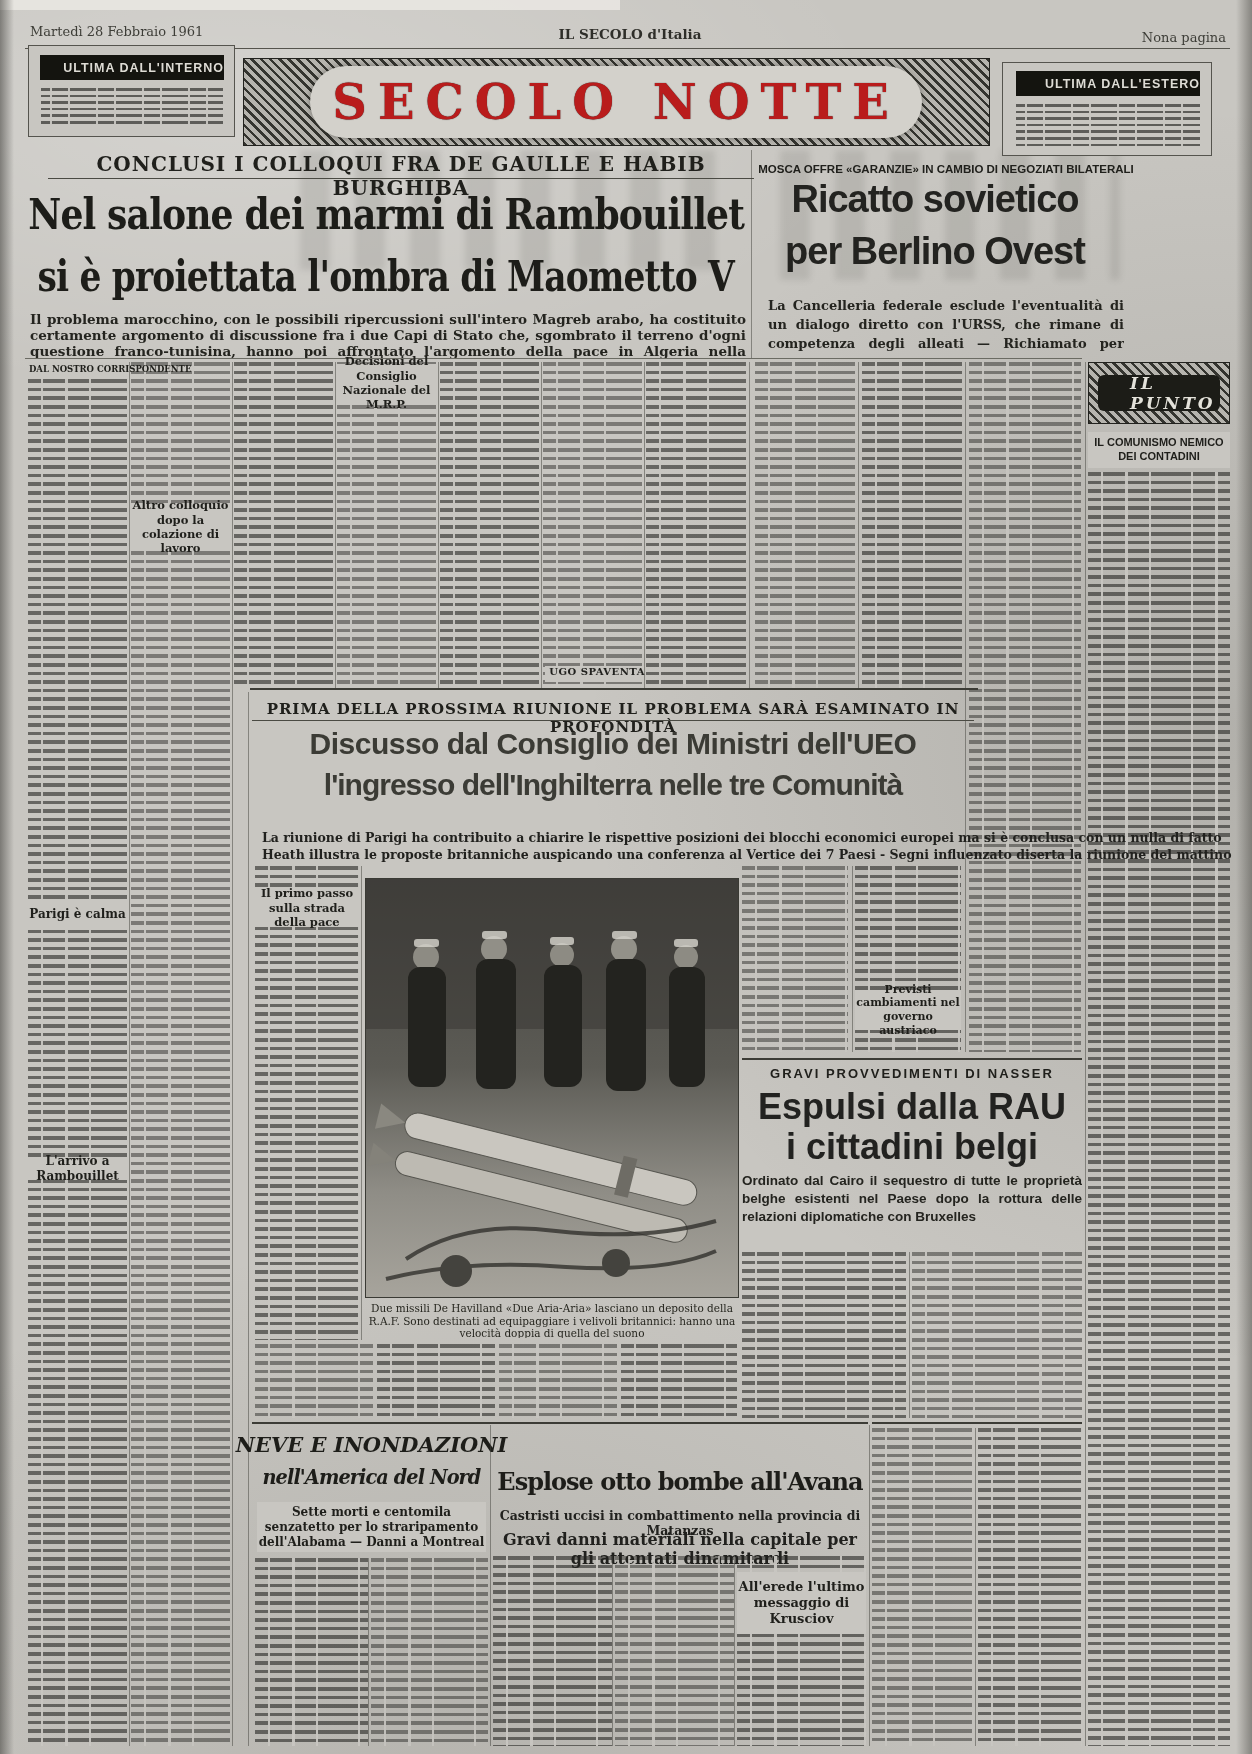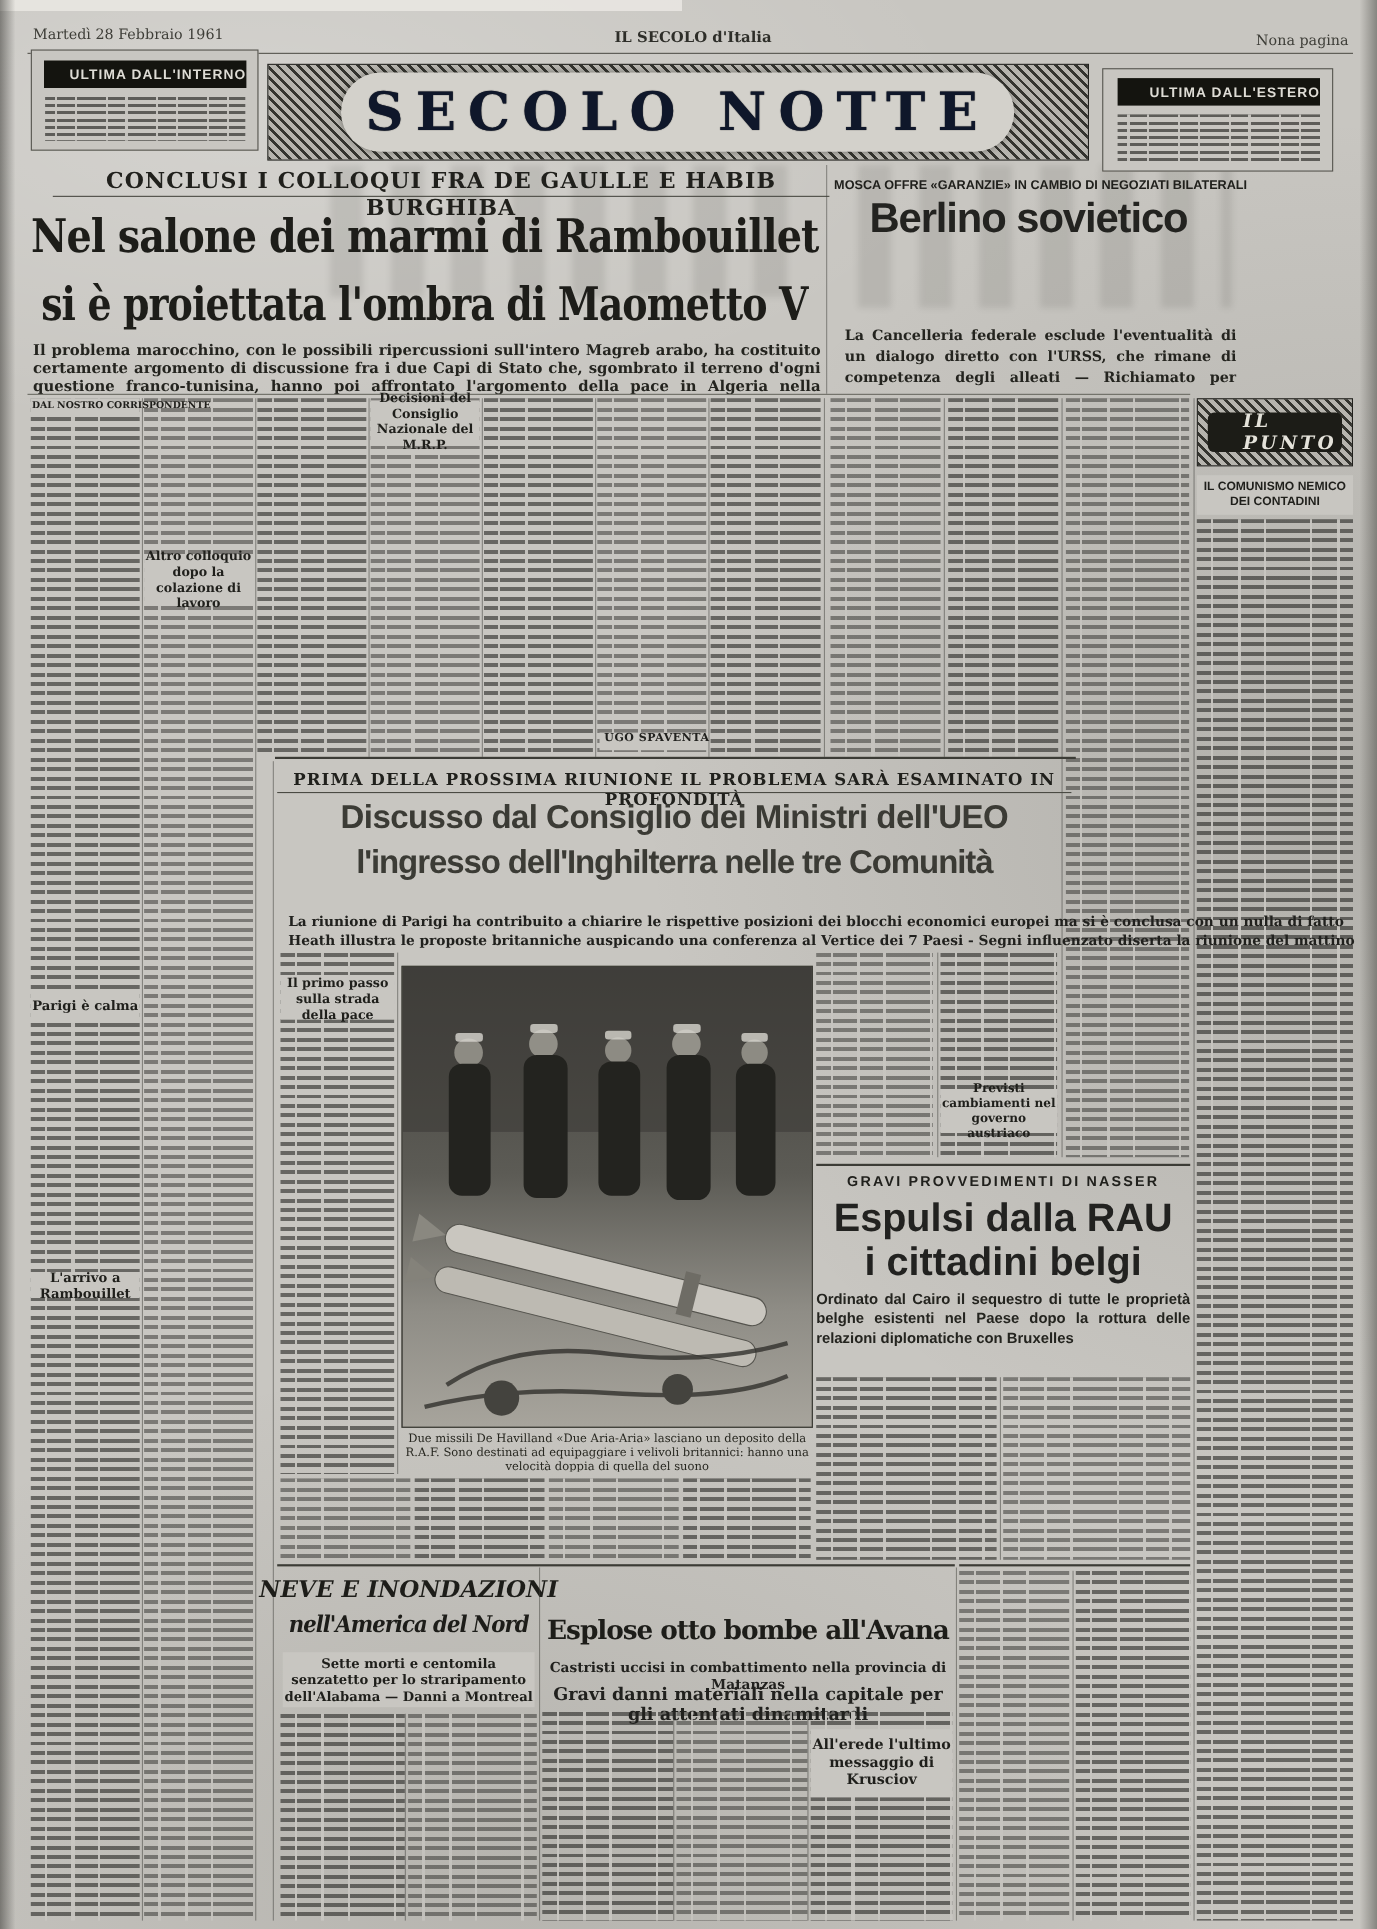--- a/index.html
+++ b/index.html
@@ -23,21 +23,21 @@
   .vr{position:absolute;width:1px;background:rgba(66,66,60,.5);}
   .hr{position:absolute;background:#3c3c36;}
   .subhead{background:var(--paper);display:flex;flex-direction:column;justify-content:center;
     text-align:center;font-weight:bold;color:#1f1f1b;line-height:1.25;padding:2px 1px;}
   .banner-box{border:1px solid #55544e;background:var(--paper);}
   .banner{background:#14140f;color:#dedcd5;font-family:"Liberation Sans",sans-serif;
     font-weight:bold;letter-spacing:1px;display:flex;align-items:center;justify-content:flex-end;}
   .hatch{background:repeating-linear-gradient(45deg,#34342f 0 2.5px,#b6b4ae 2.5px 6.5px);border:1px solid #22221e;}
   .lozenge{background:#d3d1cb;border-radius:40px;display:flex;align-items:center;justify-content:center;
     box-shadow:0 0 6px rgba(30,30,26,.45);}
-  .masthead-text{font-weight:bold;font-size:48px;letter-spacing:11px;color:#0f172a;text-shadow:0 0 1px #222;}
+  .masthead-text{font-weight:bold;font-size:48px;letter-spacing:11px;color:#b91c1c;text-shadow:0 0 1px #222;}
   .kicker{font-weight:bold;text-align:center;color:#20201c;}
   .hl-serif{display:flex;justify-content:center;align-items:center;font-weight:bold;color:#1d1d19;}
   .hl-serif>span{display:inline-block;white-space:nowrap;letter-spacing:-1px;}
   .sans{font-family:"Liberation Sans","DejaVu Sans",sans-serif;}
   .stand{font-weight:bold;text-align:justify;color:#24241f;}
   .ghost{position:absolute;filter:blur(3px);opacity:.12;
     background:repeating-linear-gradient(90deg, rgba(50,50,44,.9) 0 30px, transparent 30px 55px);}
   .photo-frame{border:1px solid #3a3a34;background:#5a5952;}
   .caption{font-size:10.5px;line-height:12.5px;text-align:center;color:#26261f;}
 </style>
@@ -81,21 +81,22 @@
   <div class="abs hl-serif" style="left:25px;top:184px;width:722px;height:60px;font-size:42px;">
       <span style="transform:scaleX(.86);">Nel salone dei marmi di Rambouillet</span>
     </div>
   <div class="abs hl-serif" style="left:25px;top:246px;width:722px;height:60px;font-size:42px;">
       <span style="transform:scaleX(.82);">si è proiettata l'ombra di Maometto V</span>
     </div>
   <div class="abs stand" style="left:30px;top:311px;width:716px;height:48px;font-size:13.5px;line-height:16.2px;overflow:hidden;">Il problema marocchino, con le possibili ripercussioni sull'intero Magreb arabo, ha costituito certamente argomento di discussione fra i due Capi di Stato che, sgombrato il terreno d'ogni questione franco-tunisina, hanno poi affrontato l'argomento della pace in Algeria nella versione e con le modalità che il Presidente della Tunisia sottoporrà all'esame di Ferhat Abbas e del F.L.N.</div>
 
   <div class="vr" style="left:751px;top:150px;height:208px;"></div>
   <div class="abs kicker sans" style="left:758px;top:163px;width:376px;font-size:11.5px;white-space:nowrap;">MOSCA OFFRE «GARANZIE» IN CAMBIO DI NEGOZIATI BILATERALI</div>
-  <div class="abs sans" style="left:757px;top:178px;width:356px;font-size:38px;font-weight:bold;letter-spacing:-1px;text-align:center;white-space:nowrap;color:#232320;">Berlino sovietico</div>
+  <div class="abs sans" style="left:757px;top:178px;width:356px;font-size:38px;font-weight:bold;letter-spacing:-1px;text-align:center;white-space:nowrap;color:#232320;">Ricatto sovietico</div>
+  <div class="abs sans" style="left:757px;top:230px;width:356px;font-size:38px;font-weight:bold;letter-spacing:-1px;text-align:center;white-space:nowrap;color:#232320;">per Berlino Ovest</div>
   <div class="abs stand" style="left:768px;top:296px;width:356px;height:58px;font-size:13px;line-height:19px;overflow:hidden;">La Cancelleria federale esclude l'eventualità di un dialogo diretto con l'URSS, che rimane di competenza degli alleati — Richiamato per consultazioni l'ambasciatore Kroll</div>
   <div class="hr" style="left:25px;top:358px;width:1057px;height:1px;background:#6b6b63;"></div>
 
   <div class="abs sim" style="left:28px;top:362px;width:99px;height:1384px;"></div>
   <div class="abs sim d2" style="left:131px;top:362px;width:99px;height:1384px;"></div>
   <div class="abs sim" style="left:234px;top:362px;width:99px;height:326px;"></div>
   <div class="abs sim d2" style="left:337px;top:362px;width:99px;height:326px;"></div>
   <div class="abs sim" style="left:440px;top:362px;width:99px;height:326px;"></div>
   <div class="abs sim d2" style="left:543px;top:362px;width:99px;height:326px;"></div>
   <div class="abs sim" style="left:646px;top:362px;width:100px;height:326px;"></div>

